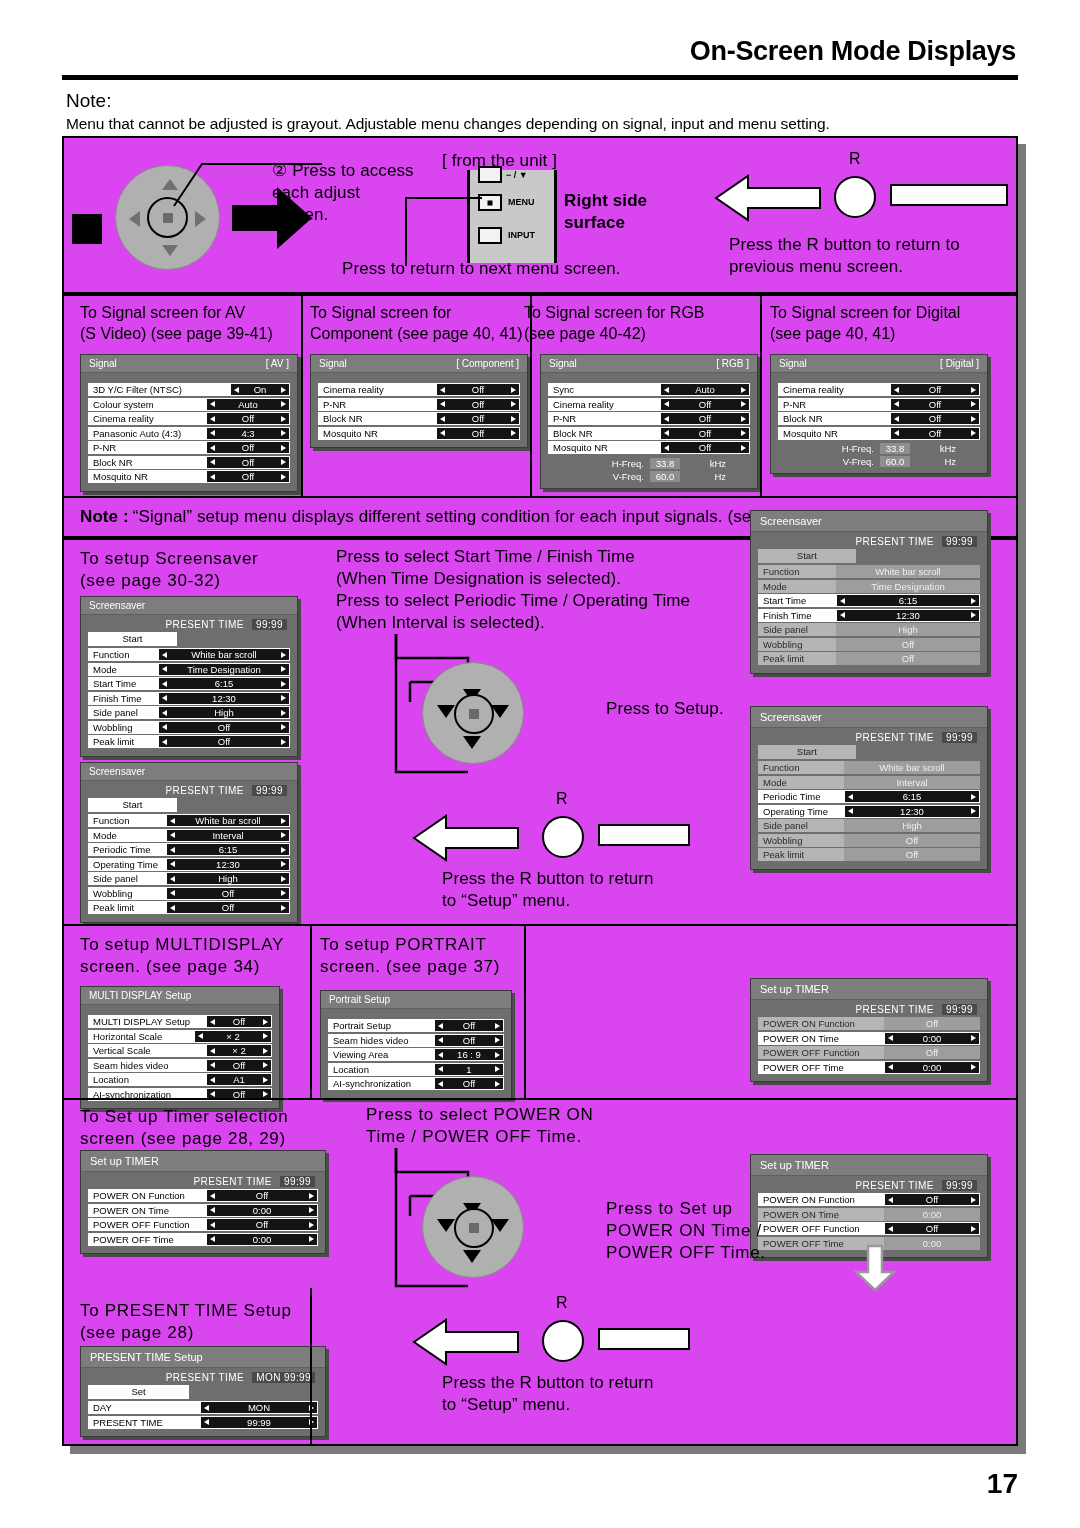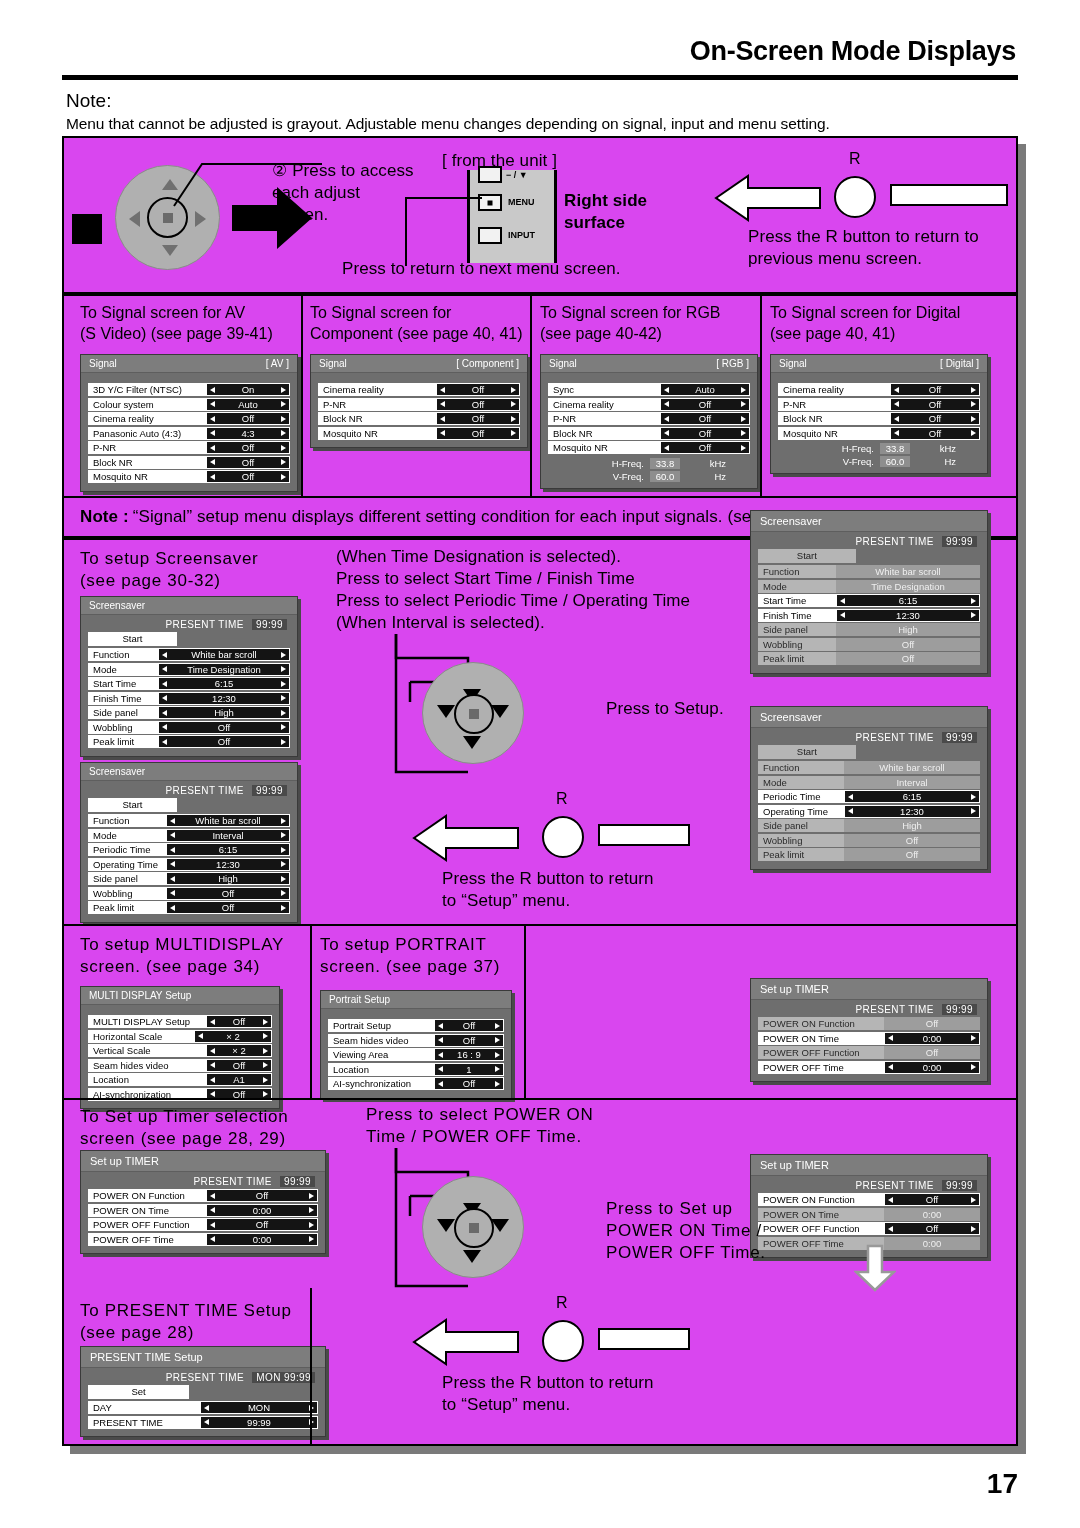--- a/index.html
+++ b/index.html
@@ -223,52 +223,52 @@
   </svg>
 
   <div class="cap" style="position:absolute; left:278px; top:120px;">Press to return to next menu screen.</div>
 
   <svg style="position:absolute; left:650px; top:36px; width:108px; height:48px;" viewBox="0 0 108 48">
     <polygon points="2,24 34,2 34,14 106,14 106,34 34,34 34,46" fill="#fff" stroke="#000" stroke-width="2"></polygon>
   </svg>
   <div class="rbtn-label" style="left:785px; top:12px;">R</div>
   <div class="rbtn-circle" style="left:770px; top:38px; width:42px; height:42px;"></div>
   <div class="rbtn-bar" style="left:826px; top:46px; width:118px; height:22px;"></div>
-  <div class="cap" style="position:absolute; left:665px; top:88px; width:270px;margin-left:19px;">
+  <div class="cap" style="position:absolute; left:665px; top:96px; width:270px;">
     <div>Press the R button to return to</div>
     <div>previous menu screen.</div>
   </div>
 
   <div class="hr-thick" style="top:154px;"></div>
 
   <div id="signal-captions">
       <div class="cap-s" style="position:absolute; left:16px; top:164px; width:226px;">
       <div>To Signal screen for AV</div>
       <div>(S Video) (see page 39-41)</div>
     </div>
       <div class="cap-s" style="position:absolute; left:246px; top:164px; width:226px;">
       <div>To Signal screen for</div>
       <div>Component (see page 40, 41)</div>
     </div>
-      <div class="cap-s" style="position:absolute; left:476px; top:164px; width:226px;">
+      <div class="cap-s" style="position:absolute; left:460px; top:164px; width:226px;">
       <div>To Signal screen for RGB</div>
       <div>(see page 40-42)</div>
     </div>
       <div class="cap-s" style="position:absolute; left:706px; top:164px; width:226px;">
       <div>To Signal screen for Digital</div>
       <div>(see page 40, 41)</div>
     </div>
     </div>
   <div id="signal-panels">
       <div class="osd" style="left: 16px; top: 216px; width: 218px;">
         <div class="osd-title">Signal<span style="float:right;padding-right:8px;">[ AV ]</span></div>
         <div class="osd-spacer"></div>
         <div class="osd-rows">
           <div class="osd-row">
-            <div class="r-label" style="width:118px;">3D Y/C Filter (NTSC)</div>
+            <div class="r-label" style="width:142px;">3D Y/C Filter (NTSC)</div>
             <div class="r-val">
               <span class="ar-l"></span>
      <span class="ar-r"></span>
               <span>On</span>
             </div>
           </div>
           <div class="osd-row">
             <div class="r-label" style="width:118px;">Colour system</div>
             <div class="r-val">
               <span class="ar-l"></span>
@@ -474,22 +474,22 @@
   </div>
 
   <div class="hr-thick" style="top:398px;"></div>
 
   <div class="cap-sp" style="position:absolute; left:16px; top:410px; width:250px;">
     <div>To setup Screensaver</div>
     <div>(see page 30-32)</div>
   </div>
 
   <div class="cap" style="position:absolute; left:272px; top:408px; width:420px;">
+    <div>Press to select Start Time / Finish Time</div>
     <div>(When Time Designation is selected).</div>
-    <div>Press to select Start Time / Finish Time</div>
     <div>Press to select Periodic Time / Operating Time</div>
     <div>(When Interval is selected).</div>
   </div>
 
   <div id="ss-panel-td" class="osd" style="left: 16px; top: 458px; width: 218px;">
       <div class="osd-title">Screensaver</div>
       <div class="osd-present">
             <span>PRESENT  TIME</span>
             <span class="pv">99:99</span>
           </div>

